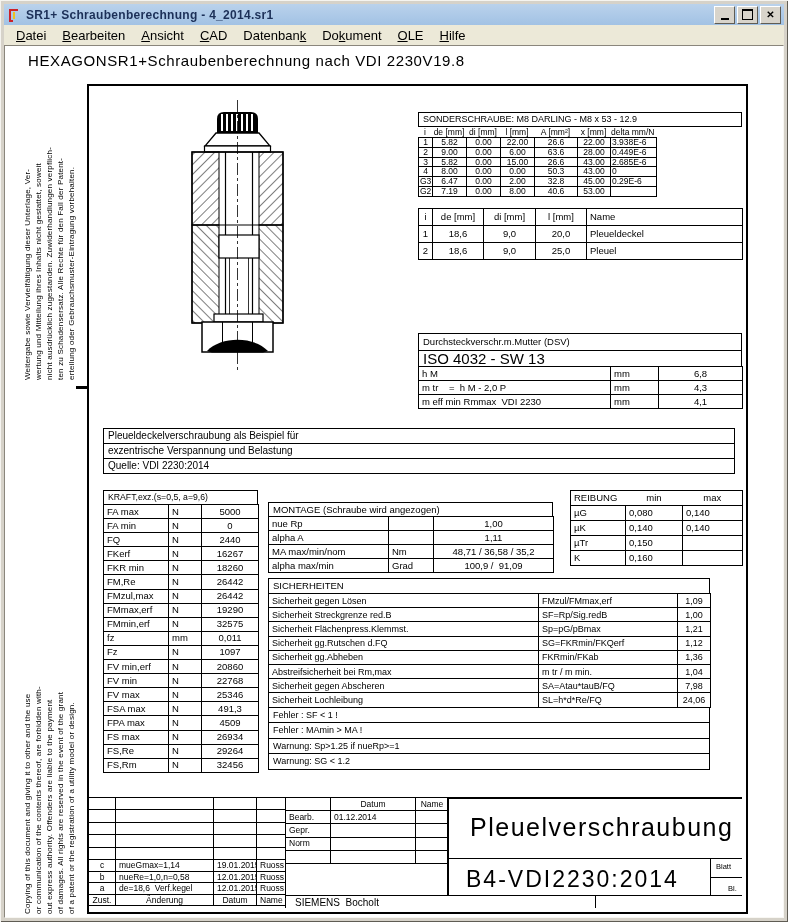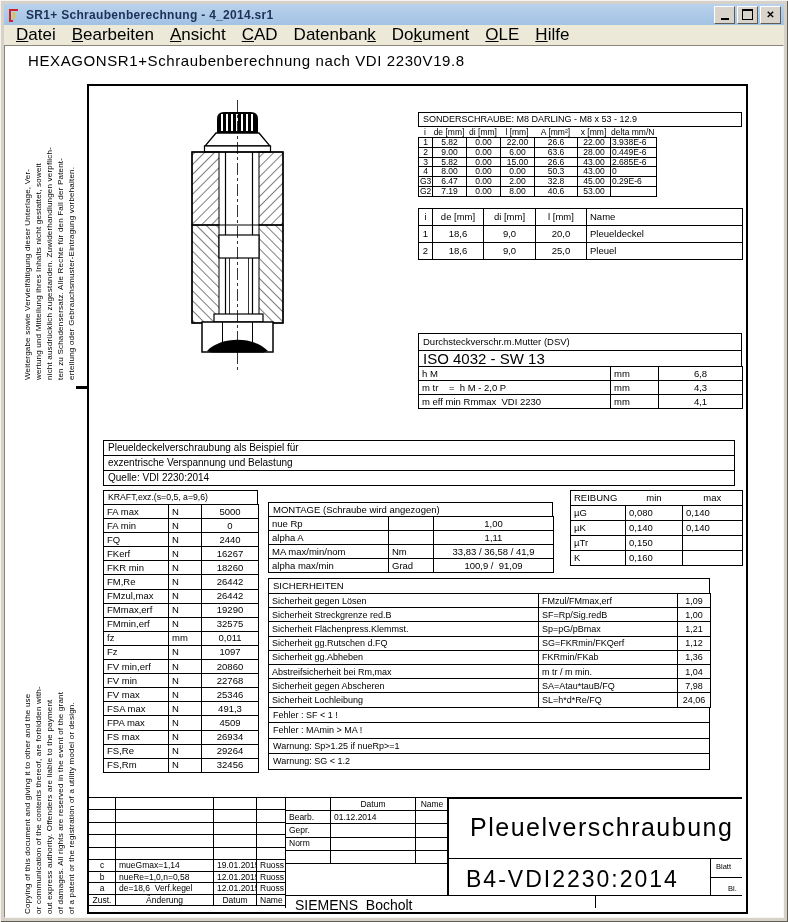--- a/index.html
+++ b/index.html
@@ -13,21 +13,21 @@
   .title-text{font-weight:bold;font-size:12px;color:#1c3058;flex:1;letter-spacing:.3px;
     white-space:nowrap;overflow:hidden;}
   .wbtns{display:flex;gap:2px;}
   .wbtn{width:19px;height:16px;background:#d8d4cb;border:1px solid;cursor:default;
     border-color:#ffffff #5f5c54 #5f5c54 #ffffff;display:flex;align-items:center;justify-content:center;}
   .glyph-min{width:8px;height:2px;background:#000;margin-top:8px;}
   .glyph-max{width:9px;height:8px;border:1px solid #000;border-top-width:2px;}
   .glyph-x{font-size:10px;font-weight:bold;color:#000;line-height:10px;}
   .menubar{position:absolute;left:4px;top:25px;right:4px;height:20px;background:#ece9d8;
     display:flex;align-items:center;padding-left:4px;}
-  .mi{font-size:17px;padding:2px 8px;color:#000;white-space:nowrap;}
+  .mi{font-size:13px;padding:2px 8px;color:#000;white-space:nowrap;}
   .client{position:absolute;left:4px;top:45px;right:4px;bottom:4px;background:#fff;
     border:1px solid;border-color:#8a867c #f8f7f3 #f8f7f3 #8a867c;}
   .hdr{position:absolute;left:28px;top:52px;font-size:15px;letter-spacing:.6px;color:#000;
     display:flex;white-space:nowrap;}
   .frame{position:absolute;left:87px;top:84px;width:657px;height:826px;border:2px solid #000;}
   
   .note{position:absolute;font-size:8px;line-height:11px;color:#000;white-space:pre-line;
     transform-origin:0 0;letter-spacing:.2px;}
   
   .box{position:absolute;background:#fff;}
@@ -52,35 +52,35 @@
   .t-montage td{font-size:9.5px;height:13px;}
   .t-montage td:nth-child(3){text-align:center;}
   .t-reibung td{font-size:9.5px;height:14px;}
   .t-reibung thead td{border-left:none;border-right:none;text-align:center;}
   .t-reibung thead td:first-child{border-left:1px solid #000;text-align:left;}
   .t-reibung thead td:last-child{border-right:1px solid #000;}
   .t-sich td{height:13.2px;}
   .t-sich td:nth-child(3){text-align:center;margin-top:28px;}
   .rows3 > div{border:1px solid #000;margin-top:-1px;font-size:10px;height:14px;line-height:13px;
     padding:0 4px;white-space:nowrap;overflow:hidden;}
-  .rows3 > div:first-child{margin-top:12px;}
+  .rows3 > div:first-child{margin-top:0;}
   .msgs > div{border:1px solid #000;margin-top:-1px;font-size:9px;height:14.5px;line-height:14px;
     padding:0 4px;white-space:nowrap;overflow:hidden;}
   
   .t-empty td{height:11.4px;}
   .t-rev td{height:10.5px;font-size:8.5px;line-height:10px;}
   .t-rev td:first-child{text-align:center;}
   .t-rev tr:last-child td{text-align:center;}
   .t-appr td{height:12.2px;font-size:8.5px;line-height:11px;}
   .t-appr tr:first-child td{text-align:center;}
   .hline,.vline{position:absolute;background:#000;}
   .big-title{position:absolute;font-size:25px;letter-spacing:1.5px;color:#000;white-space:nowrap;}
   .doc-no{position:absolute;font-size:23px;letter-spacing:2px;color:#000;white-space:nowrap;}
   .small-lab{position:absolute;font-size:7.5px;color:#000;}
-  .company{position:absolute;font-size:14px;color:#000;white-space:nowrap;}
+  .company{position:absolute;font-size:10px;color:#000;white-space:nowrap;}
   .foldmark{position:absolute;left:76px;top:386px;width:12px;height:3px;background:#000;}
 </style>
 </head>
 <body>
 
 <div class="app">
 
   <div class="titlebar">
     <svg width="14" height="14" viewBox="0 0 14 14">
       <path d="M3 2 h8" stroke="#cc2229" stroke-width="2" fill="none"></path>
@@ -474,21 +474,21 @@
             <td>1,00</td>
           </tr>
           <tr>
             <td>alpha A</td>
             <td></td>
             <td>1,11</td>
           </tr>
           <tr>
             <td>MA max/min/nom</td>
             <td>Nm</td>
-            <td>33,83 / 36,58 / 41,9</td>
+            <td>48,71 / 36,58 / 35,2</td>
           </tr>
           <tr>
             <td>alpha max/min</td>
             <td>Grad</td>
             <td>100,9 /&nbsp; 91,09</td>
           </tr>
         </tbody>
     </table>
   </div>
 

